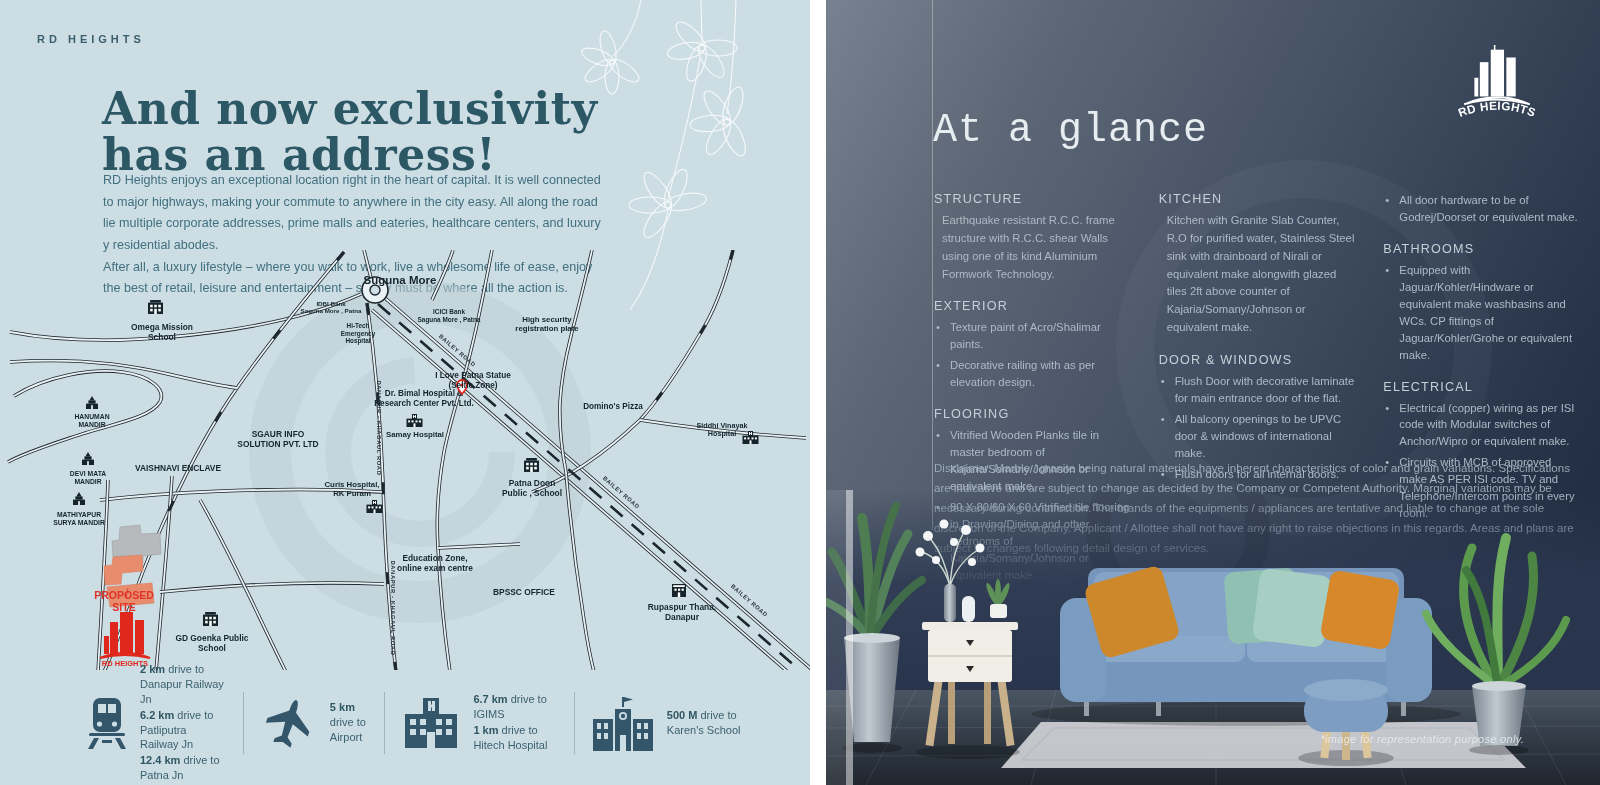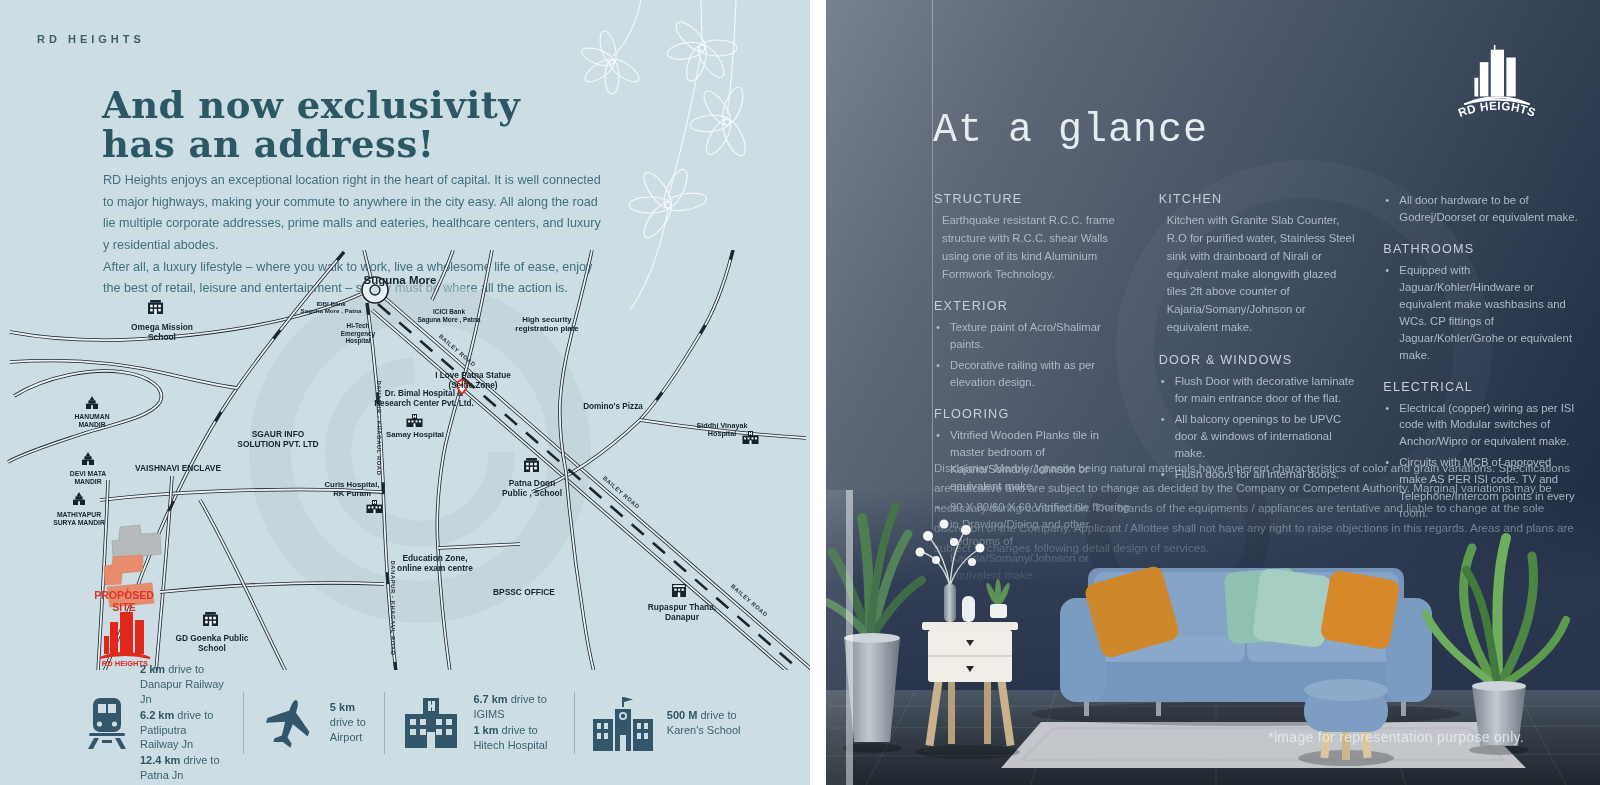--- a/index.html
+++ b/index.html
@@ -6,21 +6,21 @@
   .canvas{position:relative;width:1600px;height:785px;overflow:hidden;background:#404040;
           font-family:"Liberation Sans",sans-serif;}
   
   .page-left{position:absolute;left:0;top:0;width:810px;height:785px;background:#cdddе4;
              background:#cddde4;overflow:hidden;}
   .wordmark{position:absolute;left:37px;top:33px;font-size:11px;letter-spacing:4px;
             color:#3c5f6d;font-weight:bold;}
   .flowers{position:absolute;left:520px;top:0;}
   h1.headline{position:absolute;left:102px;top:86px;margin:0;
       font-family:"DejaVu Serif","Liberation Serif",serif;font-weight:bold;
-      font-size:37px;line-height:1.05;color:#2c5765;letter-spacing:.5px;}
+      font-size:44px;line-height:1.05;color:#2c5765;letter-spacing:.5px;}
   .intro{position:absolute;left:103px;top:170px;width:505px;color:#40707f;
          font-size:12.6px;line-height:1.72;}
   .intro p{margin:0;}
   .map{position:absolute;left:0;top:250px;}
   .strip{position:absolute;left:70px;top:680px;width:700px;height:85px;display:flex;
          align-items:center;color:#3a616f;}
   .dist-item{display:flex;align-items:center;gap:12px;padding:0 16px;height:62px;}
   .dist-item + .dist-item{border-left:1px solid rgba(60,95,110,.32);}
   .dist-text{font-size:11px;line-height:1.35;}
   .dist-entry{margin:1px 0;}
@@ -47,21 +47,21 @@
   .spec-h{font-size:12.6px;letter-spacing:1.2px;color:#c6d0d9;margin:16px 0 6px 0;}
   .spec-col > .spec-h:first-child{margin-top:0;}
   .spec-p{font-size:11.3px;line-height:1.58;margin:0 0 6px 0;color:#adbac6;padding-left:8px;}
   ul.spec-ul{list-style:none;margin:0 0 4px 0;padding:0;}
   ul.spec-ul li{position:relative;padding-left:16px;font-size:11.3px;line-height:1.5;
       margin-bottom:4px;color:#adbac6;}
   ul.spec-ul li::before{content:"•";position:absolute;left:2px;top:0;color:#adbac6;}
   .disclaimer{position:absolute;left:108px;top:458px;width:650px;margin:0;
       font-size:11.6px;line-height:1.72;color:#9aa9b6;}
   .scene{position:absolute;left:0;top:490px;width:774px;height:295px;}
-  .caption{position:absolute;right:76px;bottom:40px;font-size:14px;
+  .caption{position:absolute;right:76px;bottom:40px;font-style:italic;font-size:11px;
       color:rgba(235,240,245,.8);letter-spacing:.3px;}
 </style>
 </head>
 <body>
 
 <div class="canvas">
 
   <section class="page-left">
     <div class="wordmark">RD HEIGHTS</div>
 

